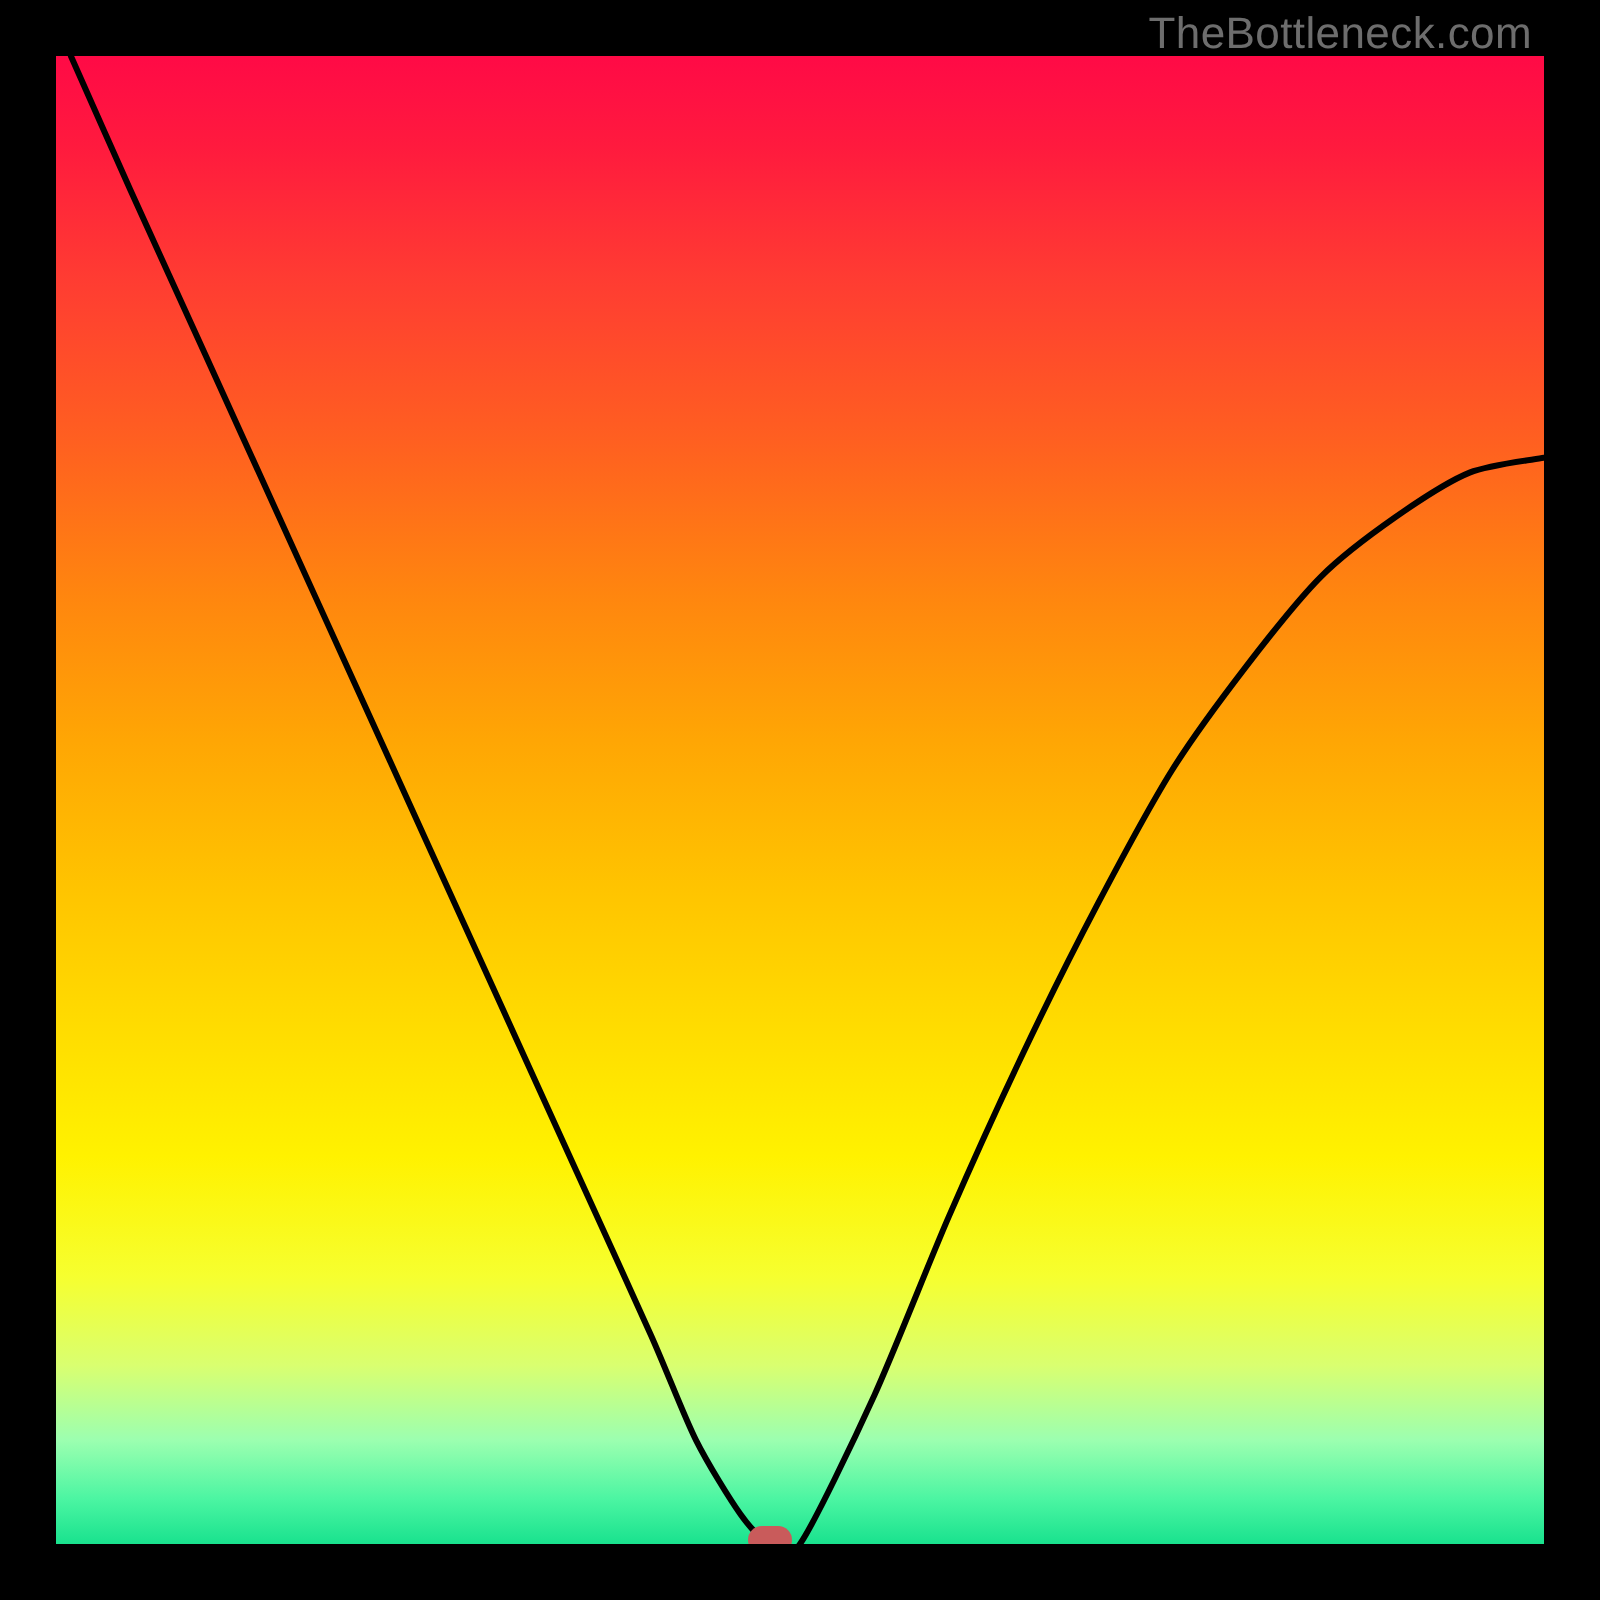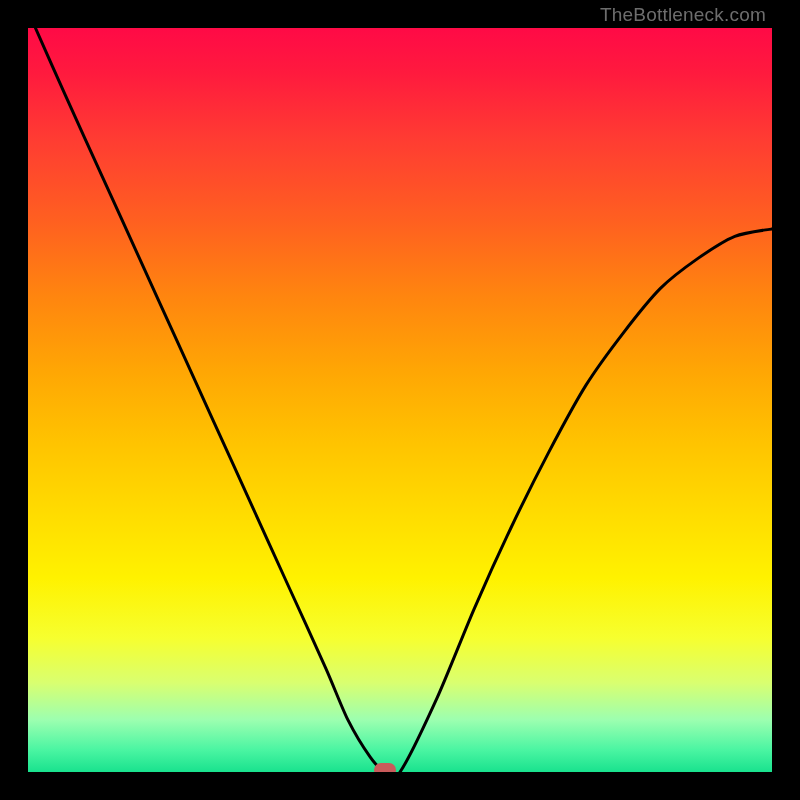--- a/index.html
+++ b/index.html
@@ -31,21 +31,21 @@
       #9cffb0 93%,
       #4bf5a2 97%,
       #19e28e 100%);
     overflow: hidden;
   }
   .watermark {
     position: absolute;
     top: 4px;
     right: 34px;
     font-family: Arial, Helvetica, sans-serif;
-    font-size: 19px;
+    font-size: 22px;
     font-weight: 500;
     color: #6d6d6d;
     letter-spacing: 0.2px;
   }
   .curve {
     position: absolute;
     left: 0;
     top: 0;
     width: 744px;
     height: 744px;

